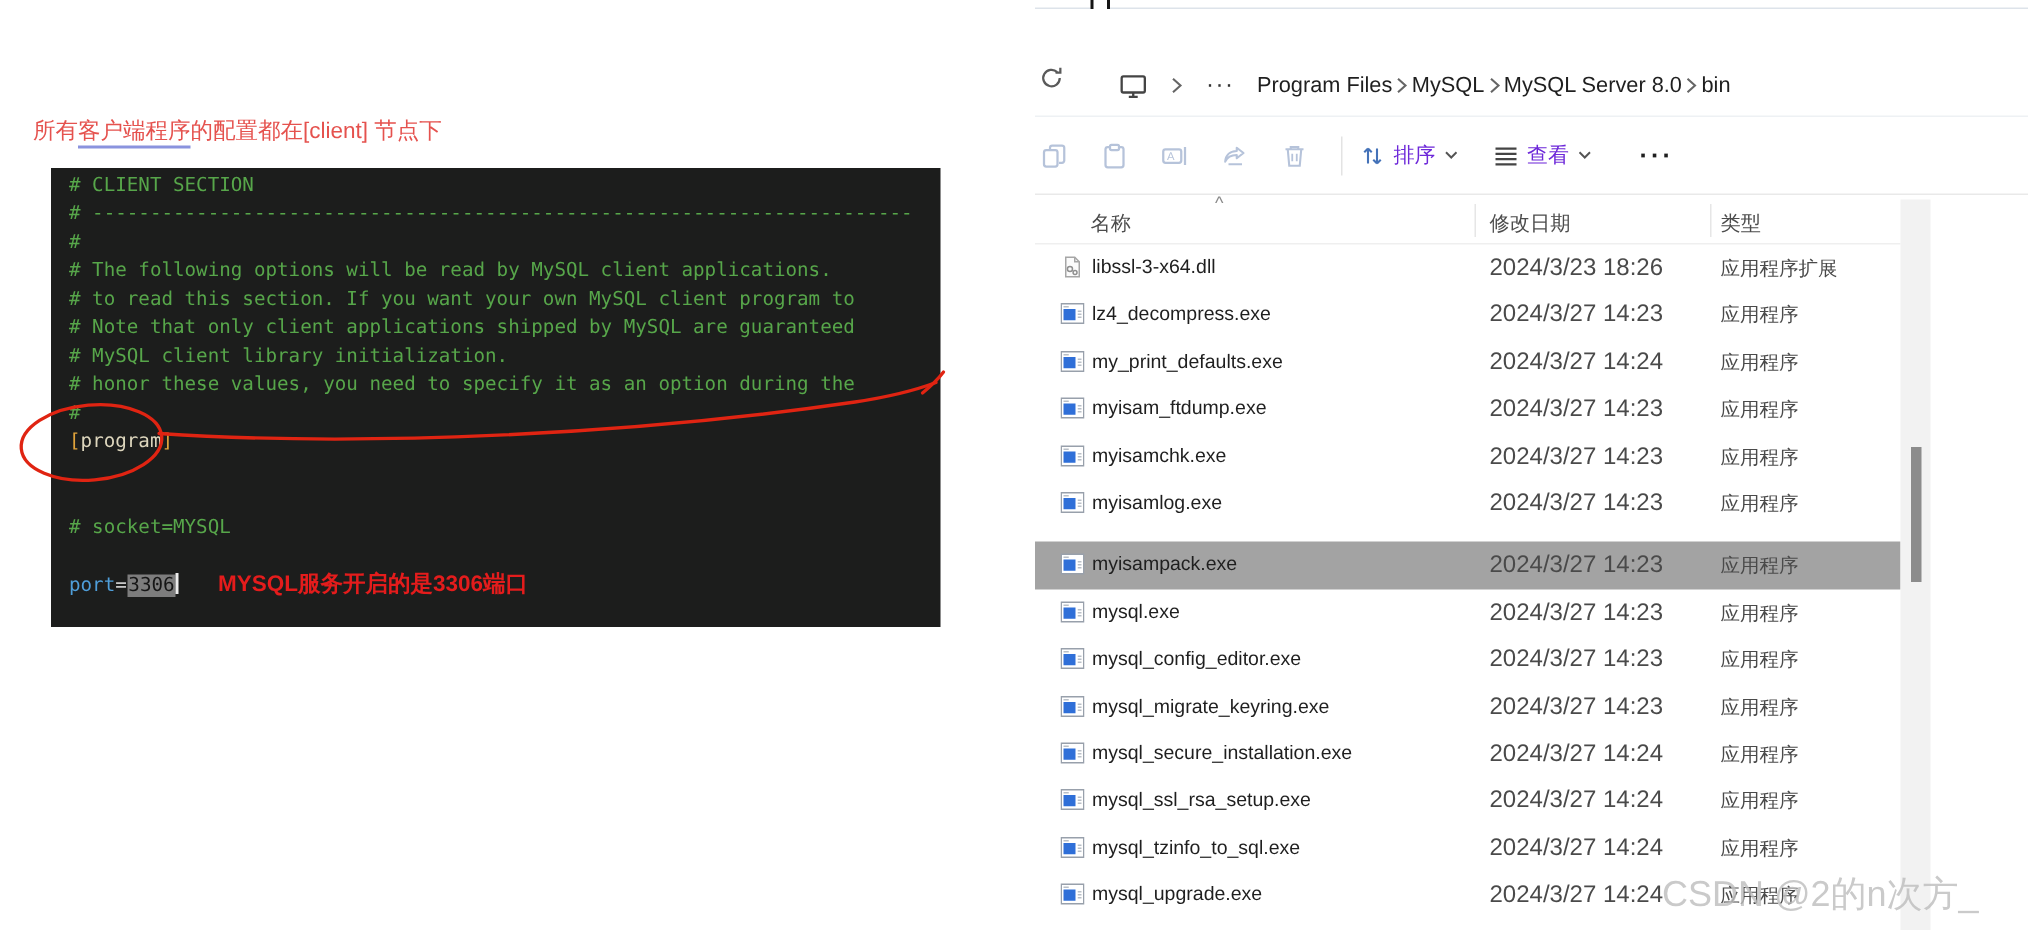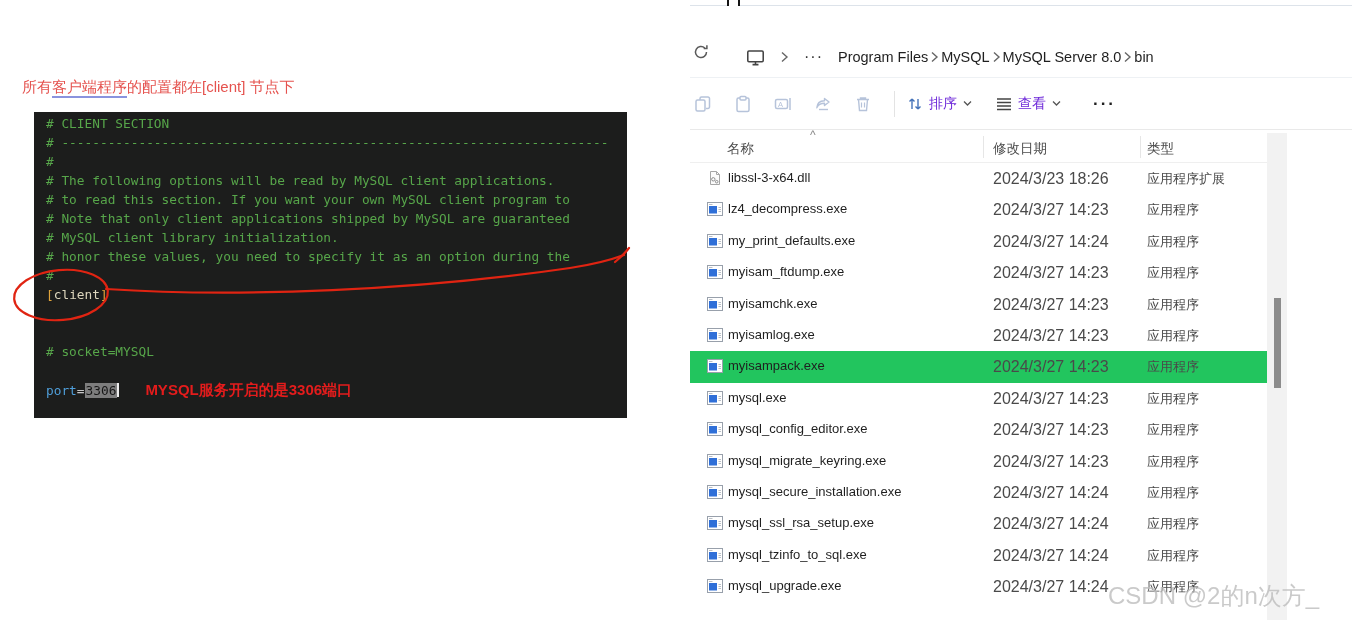--- a/index.html
+++ b/index.html
@@ -48,21 +48,21 @@
            box-sizing:border-box;font-size:13.5px;color:#4c4c4c;}
   .hdr-name{position:absolute;left:37px;top:7px;}
   .hdr-caret{position:absolute;left:120px;top:-5px;color:#8a8a8a;font-size:12px;}
   .hdr-sep1{position:absolute;left:293px;top:3px;width:1px;height:22px;background:#e6e6e6;}
   .hdr-date{position:absolute;left:303px;top:7px;}
   .hdr-sep2{position:absolute;left:450px;top:3px;width:1px;height:22px;background:#e6e6e6;}
   .hdr-type{position:absolute;left:457px;top:7px;}
 
   .rows{position:absolute;left:690px;top:163px;width:577px;}
   .file-row{position:relative;height:31.4px;}
-  .file-row.hl{background:#22c55e;}
+  .file-row.hl{background:#a3a3a3;margin-top:10px;}
   .file-row .ficon{position:absolute;left:17px;top:7px;width:16px;height:16px;}
   .file-row .fname{position:absolute;left:38px;top:7px;font-size:13px;color:#1f1f1f;white-space:nowrap;}
   .file-row .fdate{position:absolute;left:303px;top:7px;font-size:16px;color:#4a4a4a;white-space:nowrap;}
   .file-row .ftype{position:absolute;left:457px;top:7px;font-size:13px;color:#4a4a4a;white-space:nowrap;}
 
   .sb-track{position:absolute;left:1267px;top:133px;width:20px;height:487px;background:#f2f2f2;}
   .sb-thumb{position:absolute;left:7px;top:165px;width:7px;height:90px;background:#8c8c8c;}
 
   .watermark{position:absolute;left:1108px;top:580px;font-size:24px;color:#bdbdbd;opacity:.8;
              z-index:9;white-space:nowrap;}
@@ -80,21 +80,21 @@
     <div id="code-lines">
         <div class="code-line"># CLIENT SECTION</div>
         <div class="code-line"># -----------------------------------------------------------------------</div>
         <div class="code-line">#</div>
         <div class="code-line"># The following options will be read by MySQL client applications.</div>
         <div class="code-line"># to read this section. If you want your own MySQL client program to</div>
         <div class="code-line"># Note that only client applications shipped by MySQL are guaranteed</div>
         <div class="code-line"># MySQL client library initialization.</div>
         <div class="code-line"># honor these values, you need to specify it as an option during the</div>
         <div class="code-line">#</div>
-        <div class="code-line"><span class="br">[</span><span class="sec">client</span><span class="br">]</span></div>
+        <div class="code-line"><span class="br">[</span><span class="sec">program</span><span class="br">]</span></div>
         <div class="code-line">&nbsp;</div>
         <div class="code-line">&nbsp;</div>
         <div class="code-line"># socket=MYSQL</div>
         <div class="code-line">&nbsp;</div>
         <div class="code-line"><span class="kw">port</span><span class="eq">=</span><span class="sel">3306</span><span class="caret"></span><span class="port-note">MYSQL服务开启的是3306端口</span></div>
       </div>
   </div>
 
   <svg class="red-overlay" viewBox="0 0 660 460">
     <ellipse cx="61" cy="295" rx="47" ry="25" transform="rotate(-5 61 295)" fill="none" stroke="#e02412" stroke-width="2.2"></ellipse>

